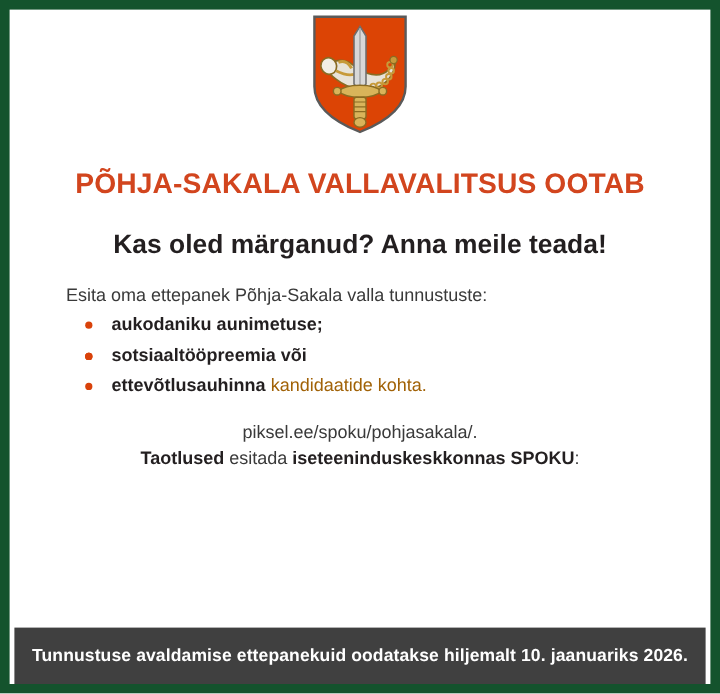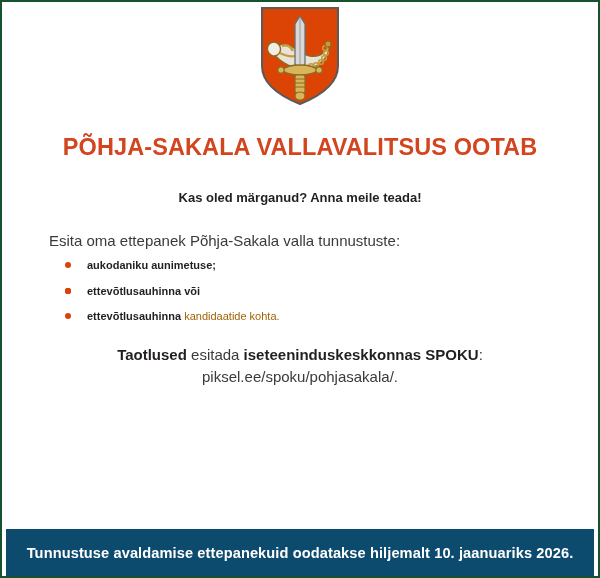--- a/index.html
+++ b/index.html
@@ -9,21 +9,21 @@
   }
   body {
     font-family: "Liberation Sans", sans-serif;
   }
   #poster {
     position: relative;
     width: 600px;
     height: 578px;
     box-sizing: border-box;
     background: #ffffff;
-    border: 2px solid #14532d;
+    border: 8px solid #14532d;
     overflow: hidden;
   }
 
   
   .crest-wrap {
     width: 100%;
     display: flex;
     justify-content: center;
     padding-top: 4px;
   }
@@ -41,21 +41,21 @@
     font-weight: bold;
     line-height: 29px;
     letter-spacing: 0.1px;
   }
   .title-line-1 { margin-top: 27px; }
   .subtitle {
     margin: 18px;
     padding: 0 20px;
     text-align: center;
     color: #231F20;
-    font-size: 13px;
+    font-size: 22px;
     font-weight: bold;
     line-height: 24px;
     margin-top: 24px;
   }
 
   
   .body-block {
     margin-top: 21px;
     padding-left: 47px;
     padding-right: 36px;
@@ -69,21 +69,21 @@
   ul.awards {
     list-style: none;
     margin: 6px 0 0 0;
     padding: 0 0 0 16px;
   }
   ul.awards li {
     position: relative;
     padding-left: 22px;
     margin-bottom: 7.5px;
     color: #3A3A3A;
-    font-size: 11px;
+    font-size: 15px;
     line-height: 18px;
   }
   ul.awards li .dot {
     position: absolute;
     left: 0;
     top: 6px;
     width: 6px;
     height: 6px;
     border-radius: 50%;
     background: #D9420A;
@@ -111,21 +111,21 @@
   }
   .apply .b { font-weight: bold; color: #231F20; }
 
   
   .footer-band {
     position: absolute;
     left: 4px;
     right: 4px;
     bottom: 0;
     height: 47px;
-    background: #0c4a6e;
+    background: #404040;
     display: flex;
     align-items: center;
     justify-content: center;
   }
   .footer-band .footer-text {
     color: #ffffff;
     font-size: 14.6px;
     font-weight: bold;
     letter-spacing: 0.1px;
     text-align: center;
@@ -196,31 +196,31 @@
       <li>
         <span class="dot"></span>
         <span class="normal"></span>
       </li>
       <li>
         <span class="dot"></span>
         <span class="normal"></span>
       </li>
       <li>
         <span class="dot"></span>
-        <span class="strong">ettevõtlusauhinna või</span><span class="normal"></span>
+        <span class="strong">sotsiaaltööpreemia või</span><span class="normal"></span>
       </li>
       <li>
         <span class="dot"></span>
         <span class="strong">ettevõtlusauhinna</span><span class="normal"> kandidaatide kohta.</span>
       </li>
     </ul>
   </div>
 
   <div class="apply">
+    <p class="line">piksel.ee/spoku/pohjasakala/.</p>
     <p class="line"><span class="b">Taotlused</span><span> esitada </span><span class="b">iseteeninduskeskkonnas SPOKU</span><span>:</span></p>
-    <p class="line">piksel.ee/spoku/pohjasakala/.</p>
   </div>
 
   <div class="footer-band">
     <span class="footer-text">Tunnustuse avaldamise ettepanekuid oodatakse hiljemalt 10. jaanuariks 2026.</span>
   </div>
 
 </div>
 
 </body></html>

